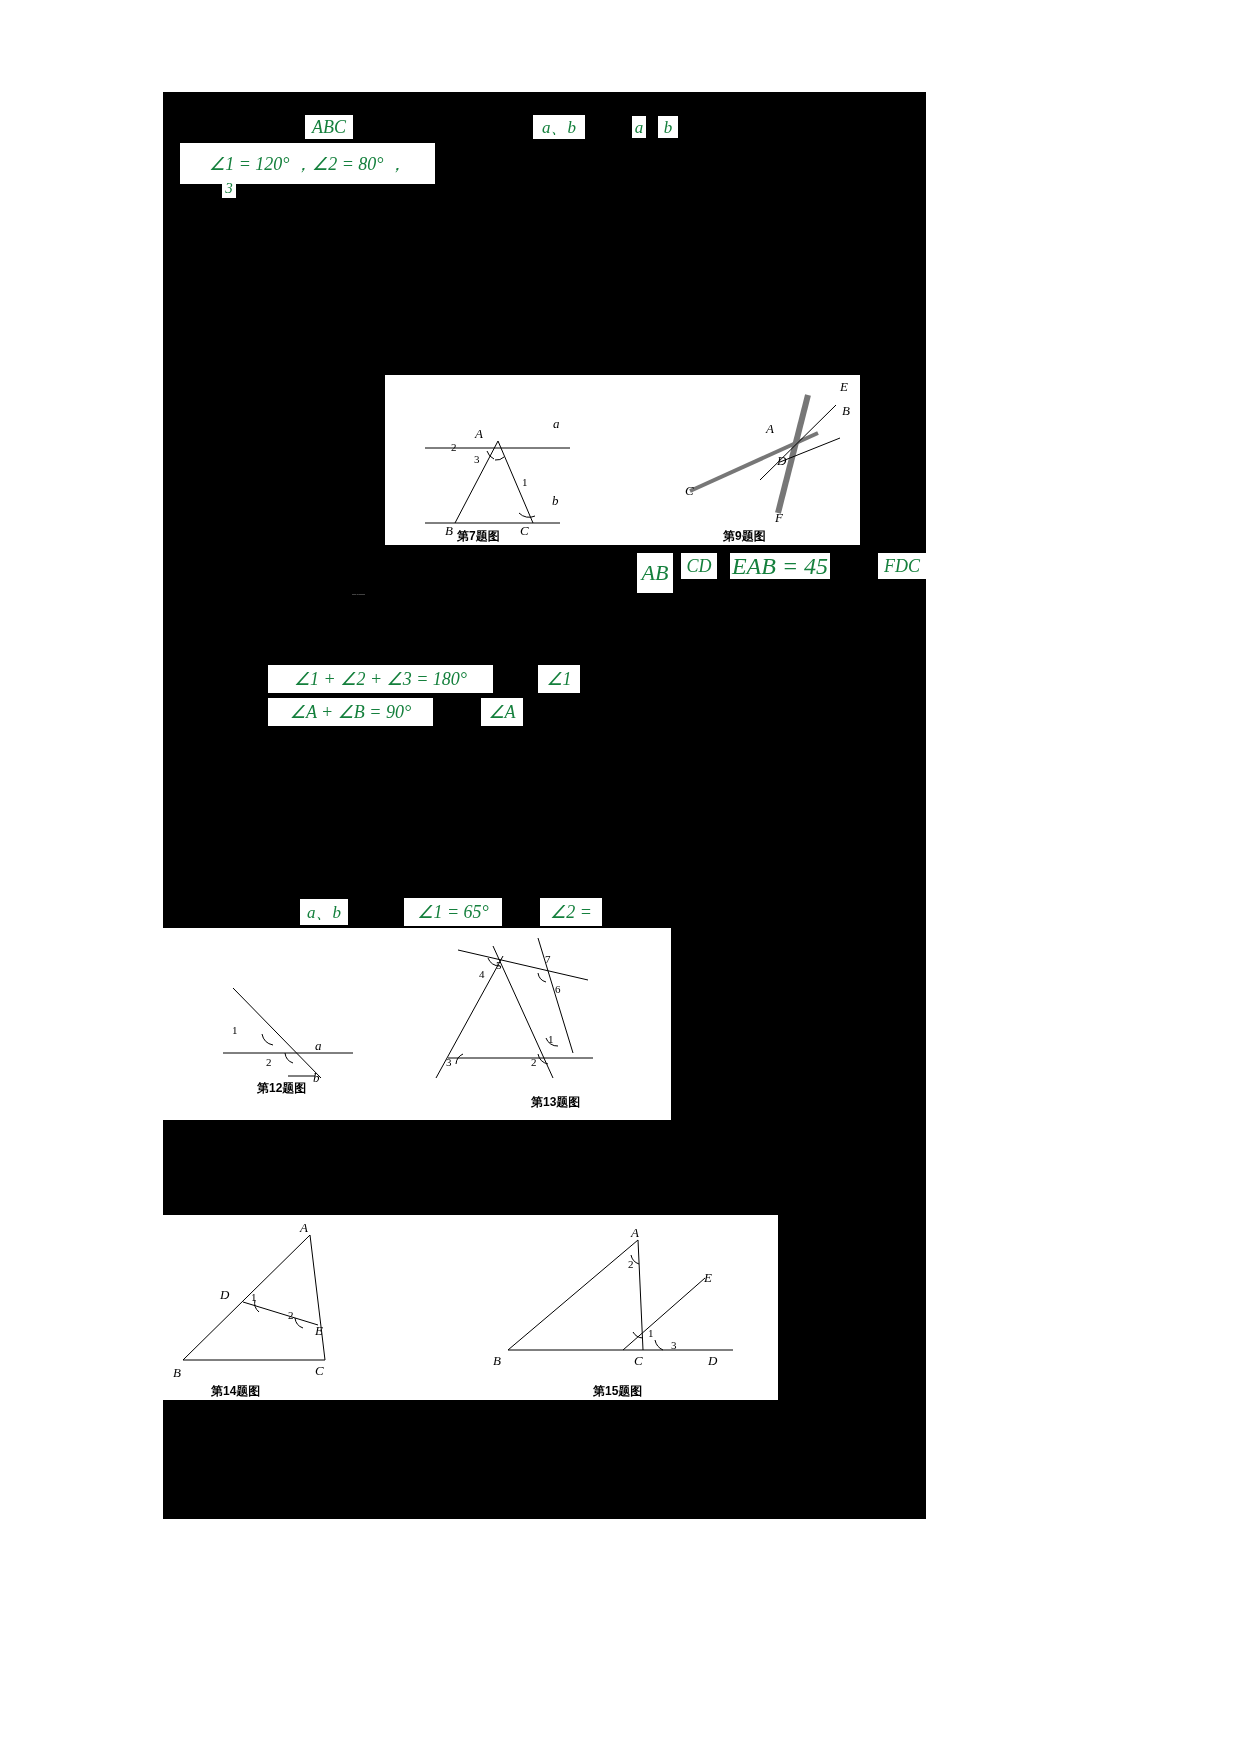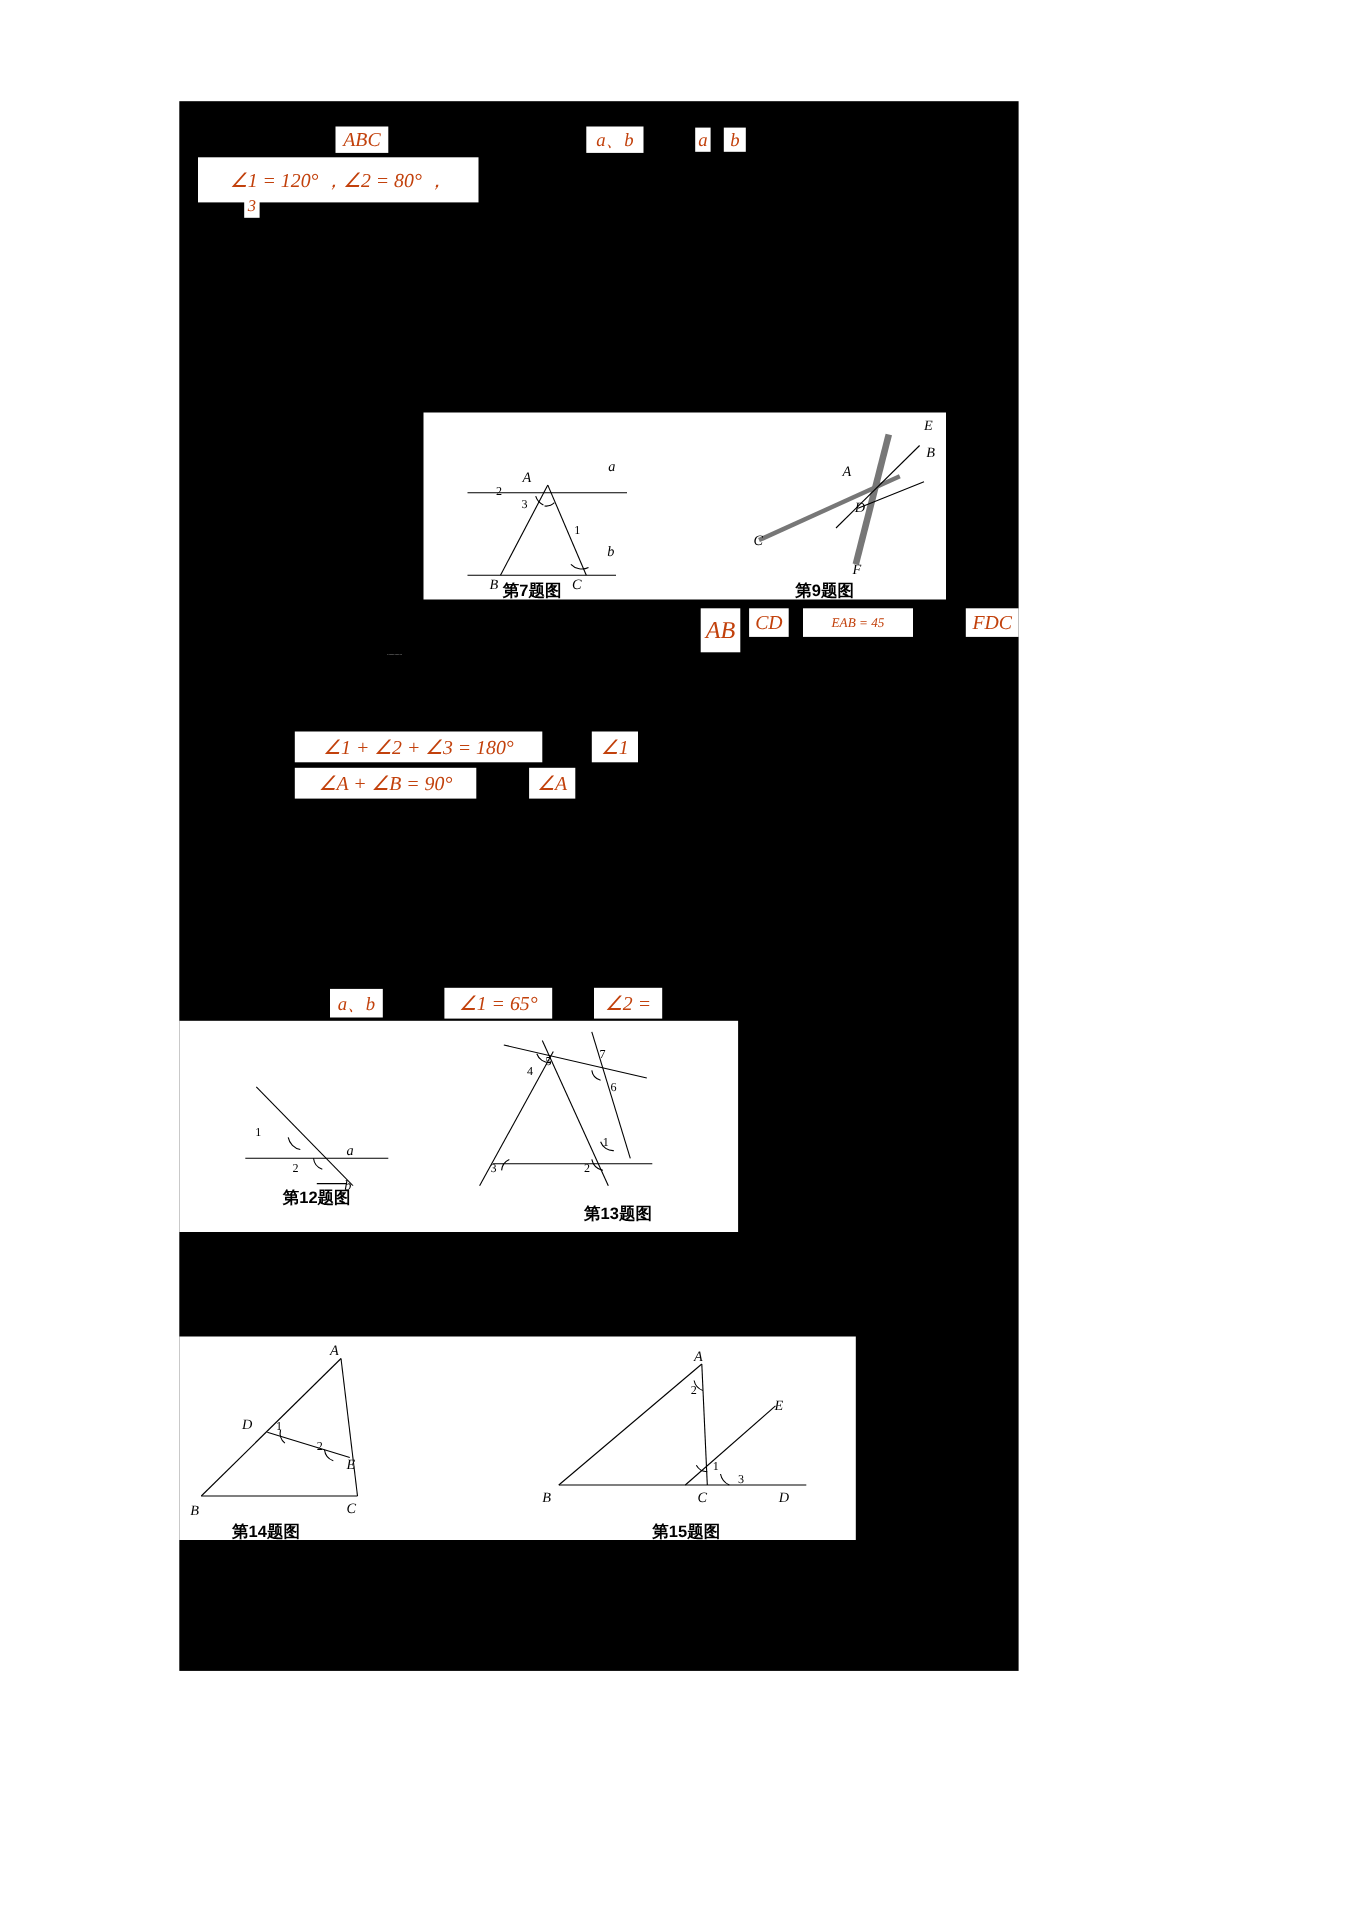--- a/index.html
+++ b/index.html
@@ -26,40 +26,40 @@
     position: absolute;
     left: 163px;
     top: 92px;
     width: 763px;
     height: 1427px;
     background: #000000;
   }
   .frag {
     position: absolute;
     background: #ffffff;
-    color: #c2410c;
+    color: #15803d;
     font-family: "Liberation Serif", serif;
     font-style: italic;
     display: flex;
     align-items: center;
     justify-content: center;
     white-space: nowrap;
     line-height: 1;
   }
   .figbox {
     position: absolute;
     background: #ffffff;
   }
   .caption {
     position: absolute;
     font-family: "Liberation Sans", sans-serif;
     font-style: normal;
     font-weight: bold;
     color: #000;
-    font-size: 15px;
+    font-size: 12px;
     white-space: nowrap;
     text-align: center;
   }
   .lbl {
     position: absolute;
     font-family: "Liberation Serif", serif;
     font-style: italic;
     color: #000;
     font-size: 13px;
     white-space: nowrap;
@@ -91,21 +91,21 @@
 
   <div class="frag" style="left:305px;top:115px;width:48px;height:24px;font-size:18px;">ABC</div>
   <div class="frag" style="left:533px;top:115px;width:52px;height:24px;font-size:17px;">a、b</div>
   <div class="frag" style="left:632px;top:116px;width:14px;height:22px;font-size:17px;">a</div>
   <div class="frag" style="left:658px;top:116px;width:20px;height:22px;font-size:17px;">b</div>
   <div class="frag" style="left:180px;top:143px;width:255px;height:41px;font-size:18px;">∠1 = 120° ，∠2 = 80° ，</div>
   <div class="frag" style="left:222px;top:178px;width:14px;height:20px;font-size:15px;">3</div>
 
   <div class="frag" style="left:637px;top:553px;width:36px;height:40px;font-size:22px;">AB</div>
   <div class="frag" style="left:681px;top:553px;width:36px;height:26px;font-size:18px;">CD</div>
-  <div class="frag" style="left:730px;top:553px;width:100px;height:26px;font-size:12px;">EAB = 45</div>
+  <div class="frag" style="left:730px;top:553px;width:100px;height:26px;font-size:24px;">EAB = 45</div>
   <div class="frag" style="left:878px;top:553px;width:48px;height:26px;font-size:18px;">FDC</div>
 
   <div class="tinytext" style="left:352px;top:591px;">............</div>
 
   <div class="frag" style="left:268px;top:665px;width:225px;height:28px;font-size:18px;">∠1 + ∠2 + ∠3 = 180°</div>
   <div class="frag" style="left:538px;top:665px;width:42px;height:28px;font-size:18px;">∠1</div>
   <div class="frag" style="left:268px;top:698px;width:165px;height:28px;font-size:18px;">∠A + ∠B = 90°</div>
   <div class="frag" style="left:481px;top:698px;width:42px;height:28px;font-size:18px;">∠A</div>
 
   <div class="frag" style="left:300px;top:899px;width:48px;height:26px;font-size:17px;">a、b</div>

